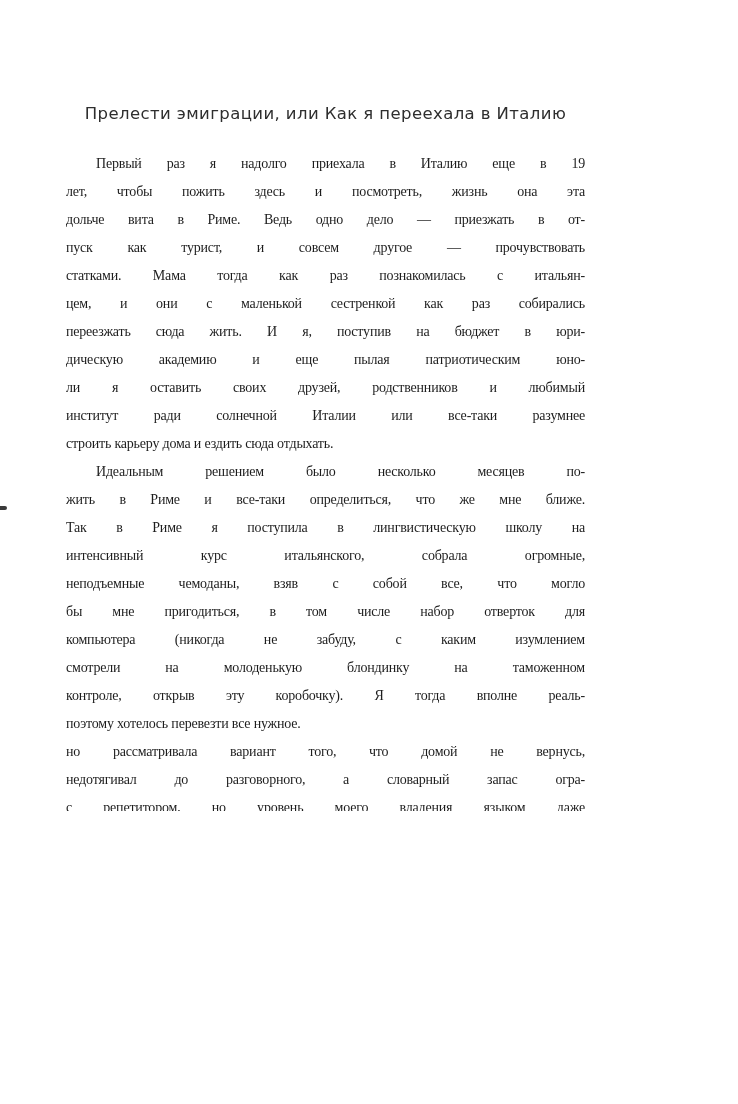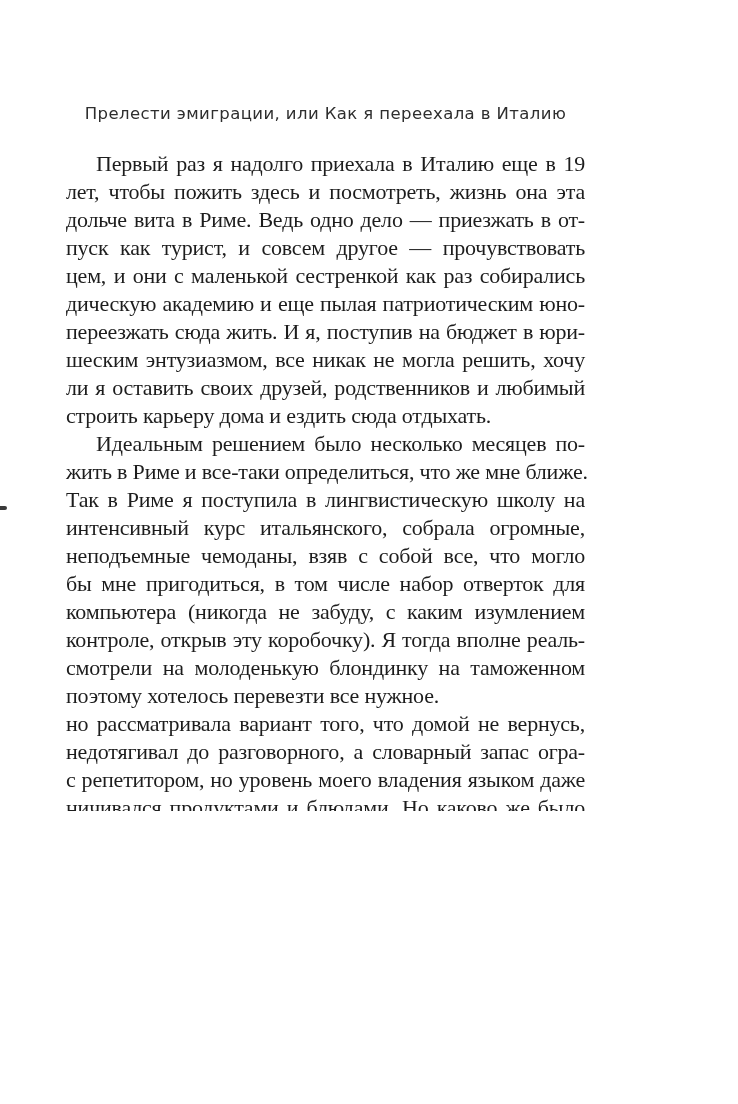--- a/index.html
+++ b/index.html
@@ -34,21 +34,21 @@
     left: 66px;
     width: 519px;
     color: #1d1d1d;
   }
   .paragraph {
     margin: 0;
   }
   .line {
     height: 28px;
     line-height: 28px;
-    font-size: 22px;
+    font-size: 14px;
     letter-spacing: -0.2px;
     text-align: justify;
     text-align-last: justify;
     white-space: nowrap;
     overflow: visible;
   }
   .line.indent {
     padding-left: 30px;
   }
   .line.rag {
@@ -83,37 +83,38 @@
   <div class="running-head">Прелести эмиграции, или Как я переехала в Италию</div>
 
   <div class="scan-artifact"></div>
 
   <div class="body-text">
       <div class="paragraph">
         <div class="line indent">Первый раз я надолго приехала в Италию еще в 19</div>
         <div class="line">лет, чтобы пожить здесь и посмотреть, жизнь она эта</div>
         <div class="line">дольче вита в Риме. Ведь одно дело — приезжать в от-</div>
         <div class="line">пуск как турист, и совсем другое — прочувствовать</div>
+        <div class="line">статками. Мама тогда как раз познакомилась с итальян-</div>
         <div class="line">цем, и они с маленькой сестренкой как раз собирались</div>
+        <div class="line">переезжать сюда жить. И я, поступив на бюджет в юри-</div>
         <div class="line">дическую академию и еще пылая патриотическим юно-</div>
-        <div class="line">переезжать сюда жить. И я, поступив на бюджет в юри-</div>
-        <div class="line">шеским энтузиазмом, все никак не могла решить, хочу</div>
         <div class="line">ли я оставить своих друзей, родственников и любимый</div>
+        <div class="line">институт ради солнечной Италии или все-таки разумнее</div>
         <div class="line rag">строить карьеру дома и ездить сюда отдыхать.</div>
       </div>
       <div class="paragraph">
         <div class="line indent">Идеальным решением было несколько месяцев по-</div>
         <div class="line">жить в Риме и все-таки определиться, что же мне ближе.</div>
         <div class="line">Так в Риме я поступила в лингвистическую школу на</div>
         <div class="line">интенсивный курс итальянского, собрала огромные,</div>
         <div class="line">неподъемные чемоданы, взяв с собой все, что могло</div>
         <div class="line">бы мне пригодиться, в том числе набор отверток для</div>
         <div class="line">компьютера (никогда не забуду, с каким изумлением</div>
+        <div class="line">смотрели на молоденькую блондинку на таможенном</div>
         <div class="line">контроле, открыв эту коробочку). Я тогда вполне реаль-</div>
-        <div class="line">смотрели на молоденькую блондинку на таможенном</div>
         <div class="line rag">поэтому хотелось перевезти все нужное.</div>
         <div class="line">но рассматривала вариант того, что домой не вернусь,</div>
       </div>
       <div class="paragraph">
         <div class="line">недотягивал до разговорного, а словарный запас огра-</div>
         <div class="line">с репетитором, но уровень моего владения языком даже</div>
         <div class="line">ничивался продуктами и блюдами. Но каково же было</div>
       </div>
     </div>
 

